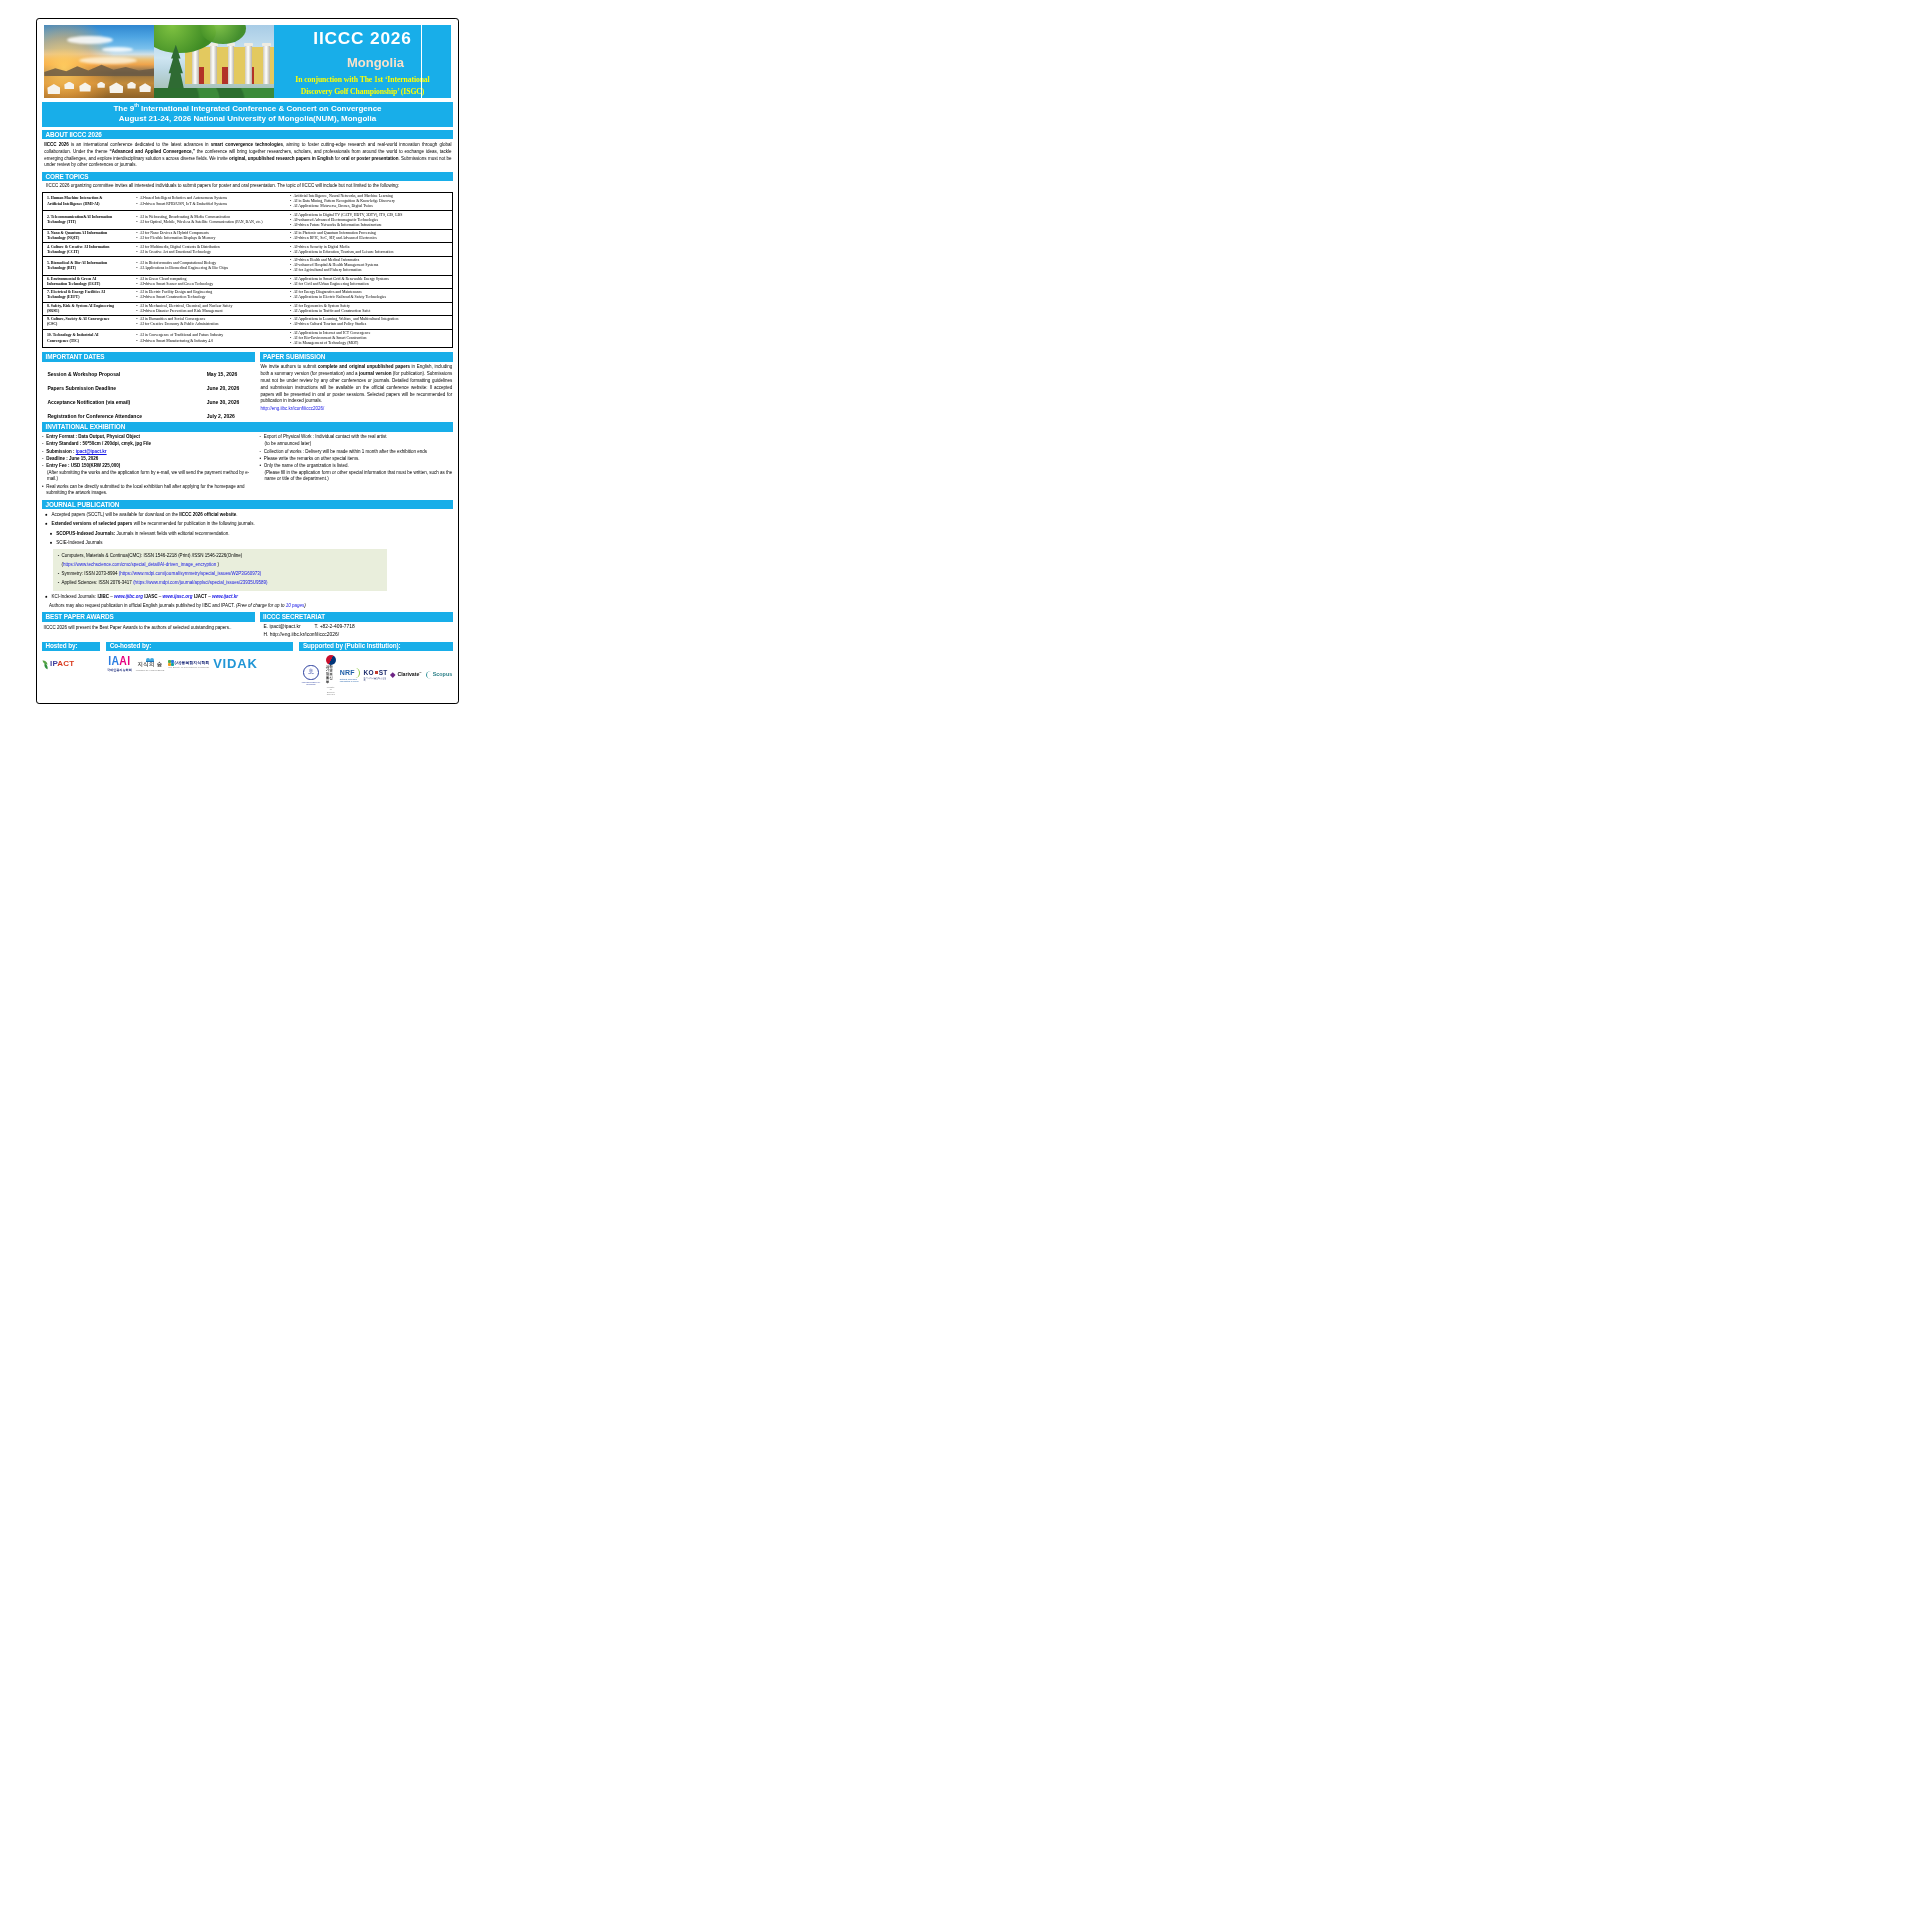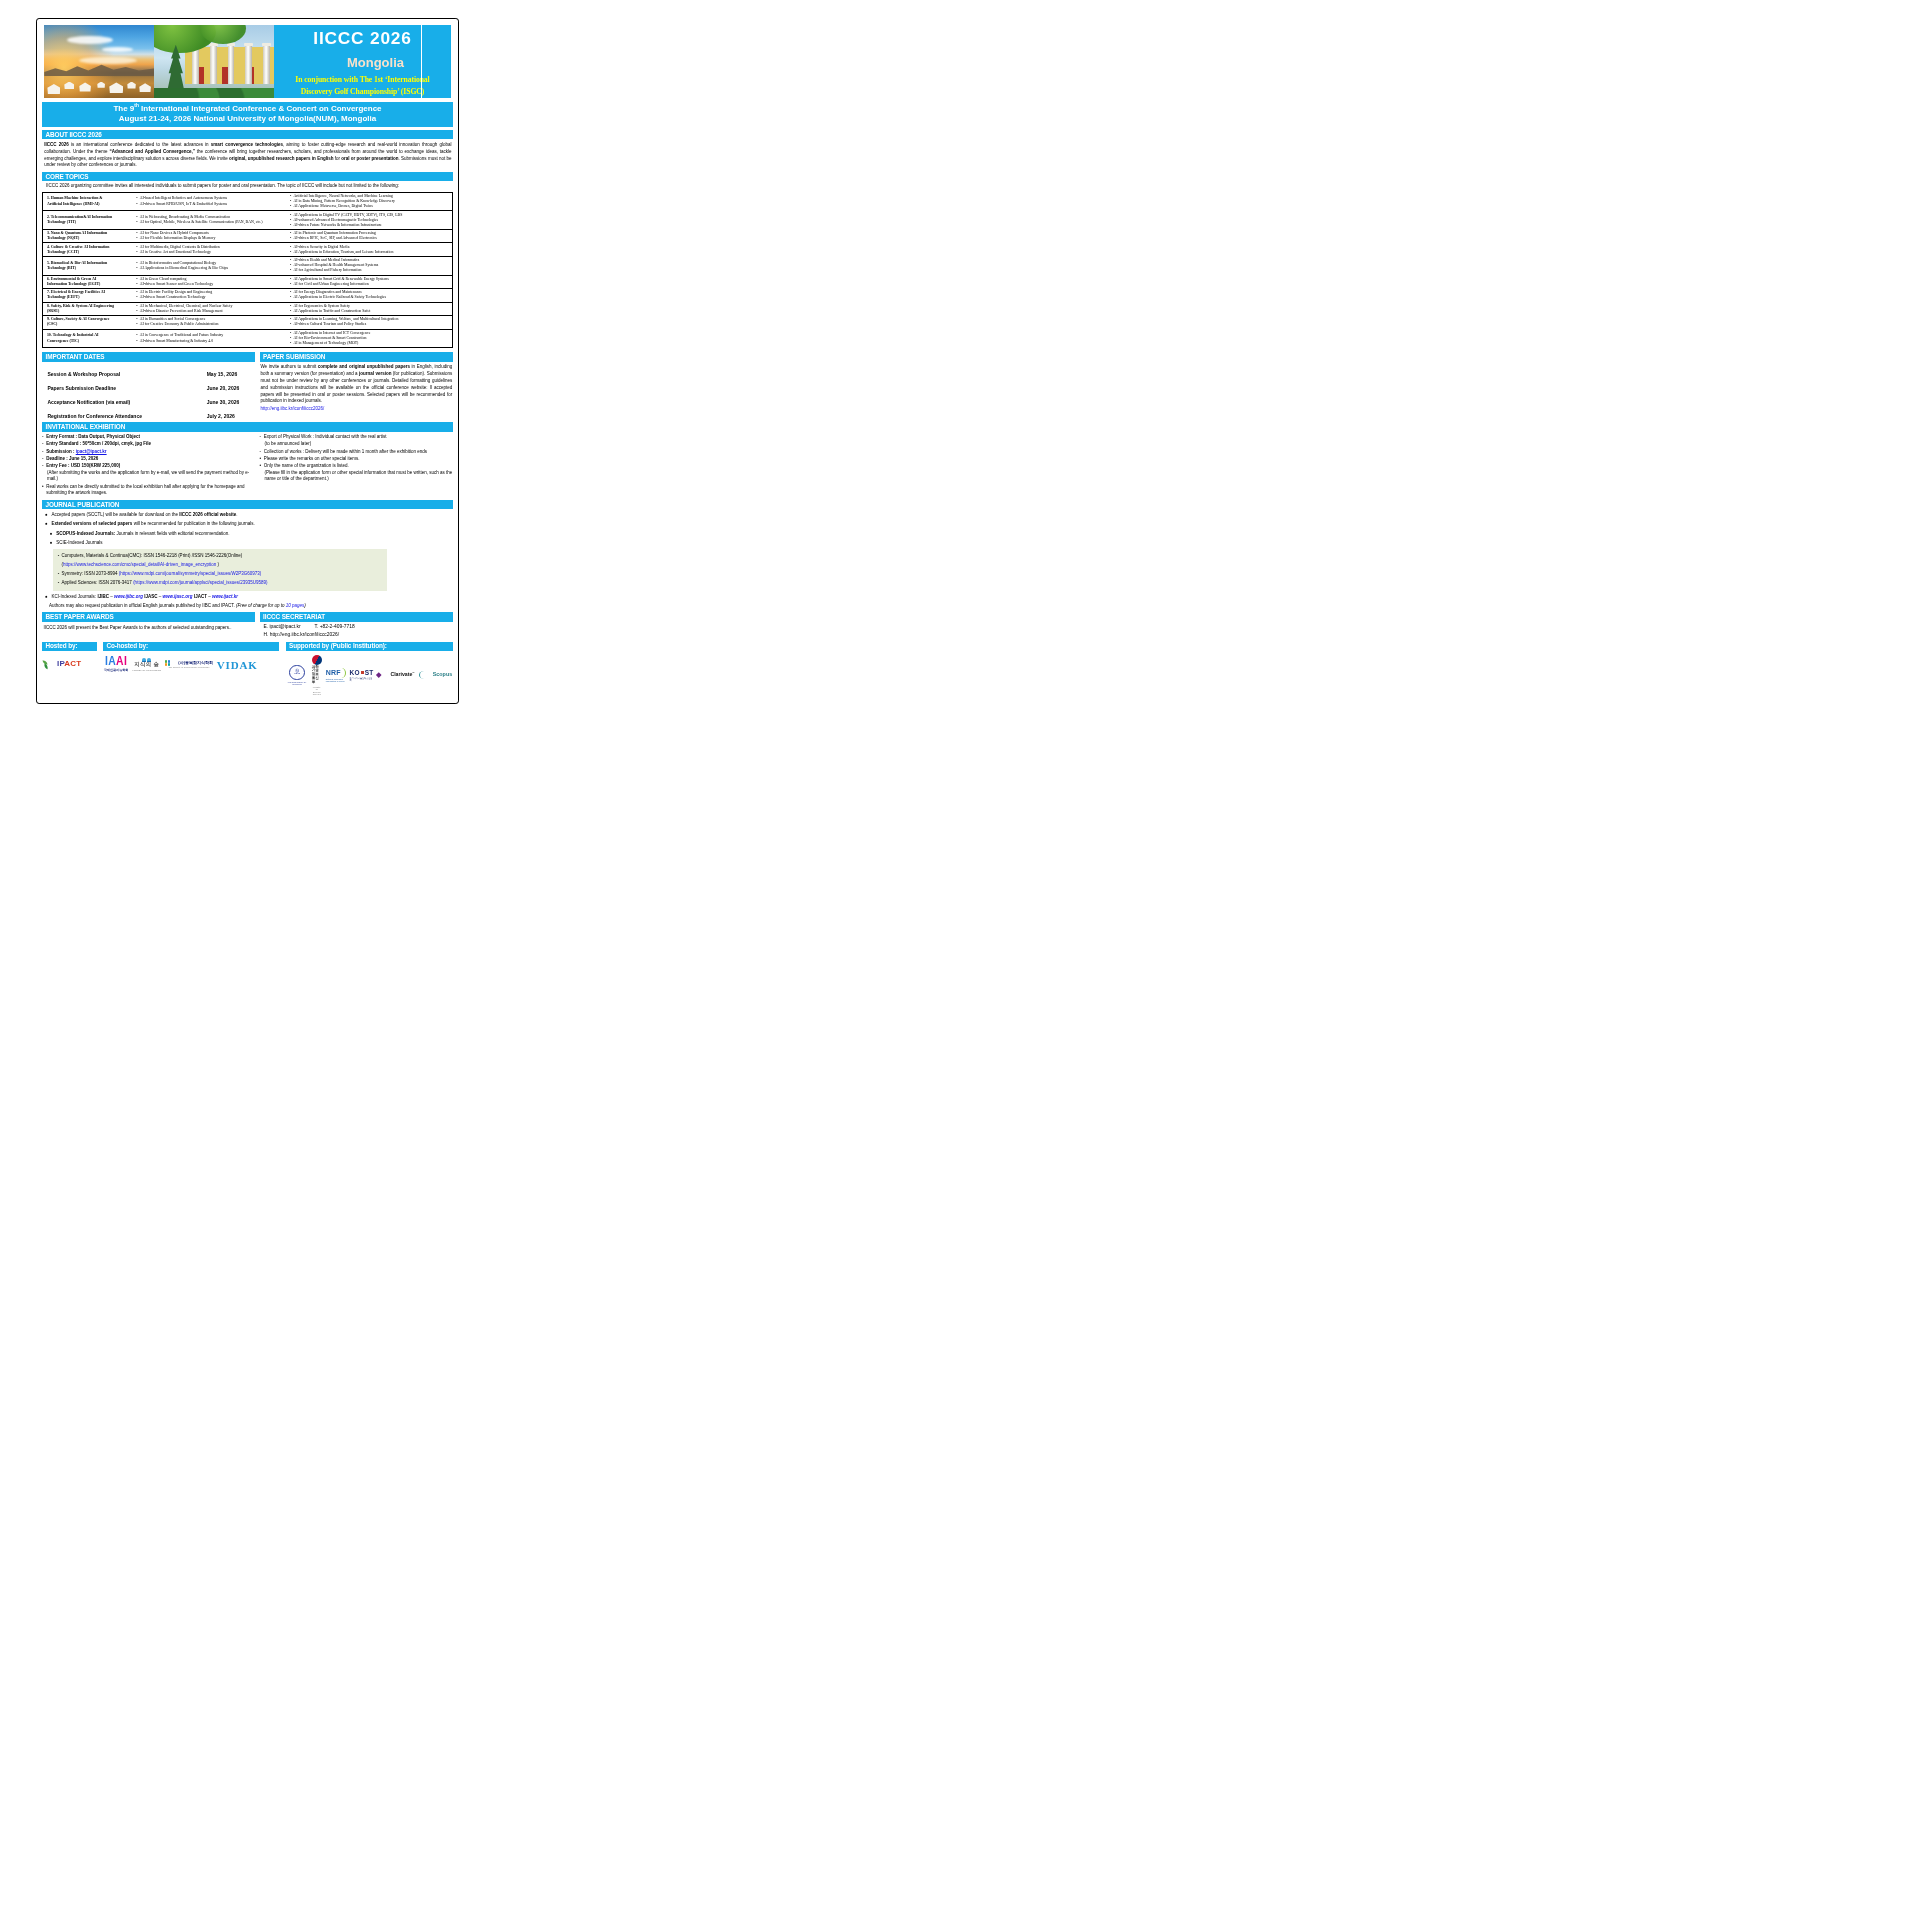--- a/index.html
+++ b/index.html
@@ -110,21 +110,21 @@
   .sec-line .gap{display:inline-block;width:14px;}
 
   
   .fbars{display:flex;margin-top:4.6px;gap:6.2px;align-items:flex-start;}
   .fgroup{display:flex;flex-direction:column;}
   .fg-host{width:58px;}
   .fg-co{width:187px;}
   .fg-sup{flex:1;}
   .logos{display:flex;align-items:center;gap:3.9px;padding:3.9px 0.8px 1.5px;min-height:25px;}
   .logo{display:flex;flex-direction:column;align-items:center;line-height:1.1;}
-  .lrow{display:flex;align-items:center;gap:8px;}
+  .lrow{display:flex;align-items:center;gap:1px;}
   .lsub{font-size:2.3px;color:#233a8f;margin-top:0.8px;text-align:center;}
   .lsub.gray{color:#888;}
   
   .leaf{width:6.2px;height:10px;position:relative;}
   .leaf i{position:absolute;background:#2f8f3c;border-radius:0 100% 0 100%;}
   .leaf i:nth-child(1){width:3.9px;height:5px;left:0;top:0;transform:rotate(-15deg);background:#57a546;}
   .leaf i:nth-child(2){width:4.2px;height:5.4px;left:1.2px;top:4.2px;transform:rotate(10deg);}
   .ipact-txt{font-size:8px;font-weight:bold;letter-spacing:0.2px;}
   .ip{color:#3f3f9e;}
   .act{color:#d93a1e;}
@@ -139,21 +139,21 @@
   .forest-txt{font-size:5.4px;font-weight:bold;color:#4a4a4a;letter-spacing:0.4px;margin-top:0.4px;}
   
   .sckgrid{width:5.4px;height:5.4px;display:grid;grid-template-columns:1fr 1fr;gap:0.4px;}
   .sckgrid i{border-radius:0.8px;}
   .sckgrid i:nth-child(1){background:#4caf50;}
   .sckgrid i:nth-child(2){background:#2a7de1;}
   .sckgrid i:nth-child(3){background:#f29b1d;}
   .sckgrid i:nth-child(4){background:#12a5a0;}
   .sck-txt{font-size:4px;font-weight:bold;color:#1b2a7a;}
   
-  .vidak{font-family:Liberation Serif, serif;font-size:11px;font-weight:bold;color:#2196d6;letter-spacing:0.8px;text-align:center;}
+  .vidak{font-family:Liberation Sans, sans-serif;font-size:13px;font-weight:bold;color:#2196d6;letter-spacing:0.8px;text-align:center;}
   
   .numc{width:15.4px;height:15.4px;border:1px solid #2b3f9e;border-radius:50%;display:flex;flex-direction:column;align-items:center;justify-content:center;color:#2b3f9e;background:#fdfdff;}
   .numc .bld{font-size:3.9px;line-height:1;}
   .numc .yr{font-size:2.5px;font-weight:bold;}
   .numname{font-size:1.9px;color:#2b3f9e;margin-top:0.8px;text-align:center;width:21.6px;}
   
   .taegeuk{width:10px;height:10px;border-radius:50%;background:conic-gradient(from 210deg,#c8102e 0 50%,#003478 50% 100%);}
   .msit-txt{font-size:3.5px;font-weight:bold;color:#222;margin-top:0.8px;}
   
   .nrf-row{display:flex;align-items:center;}

